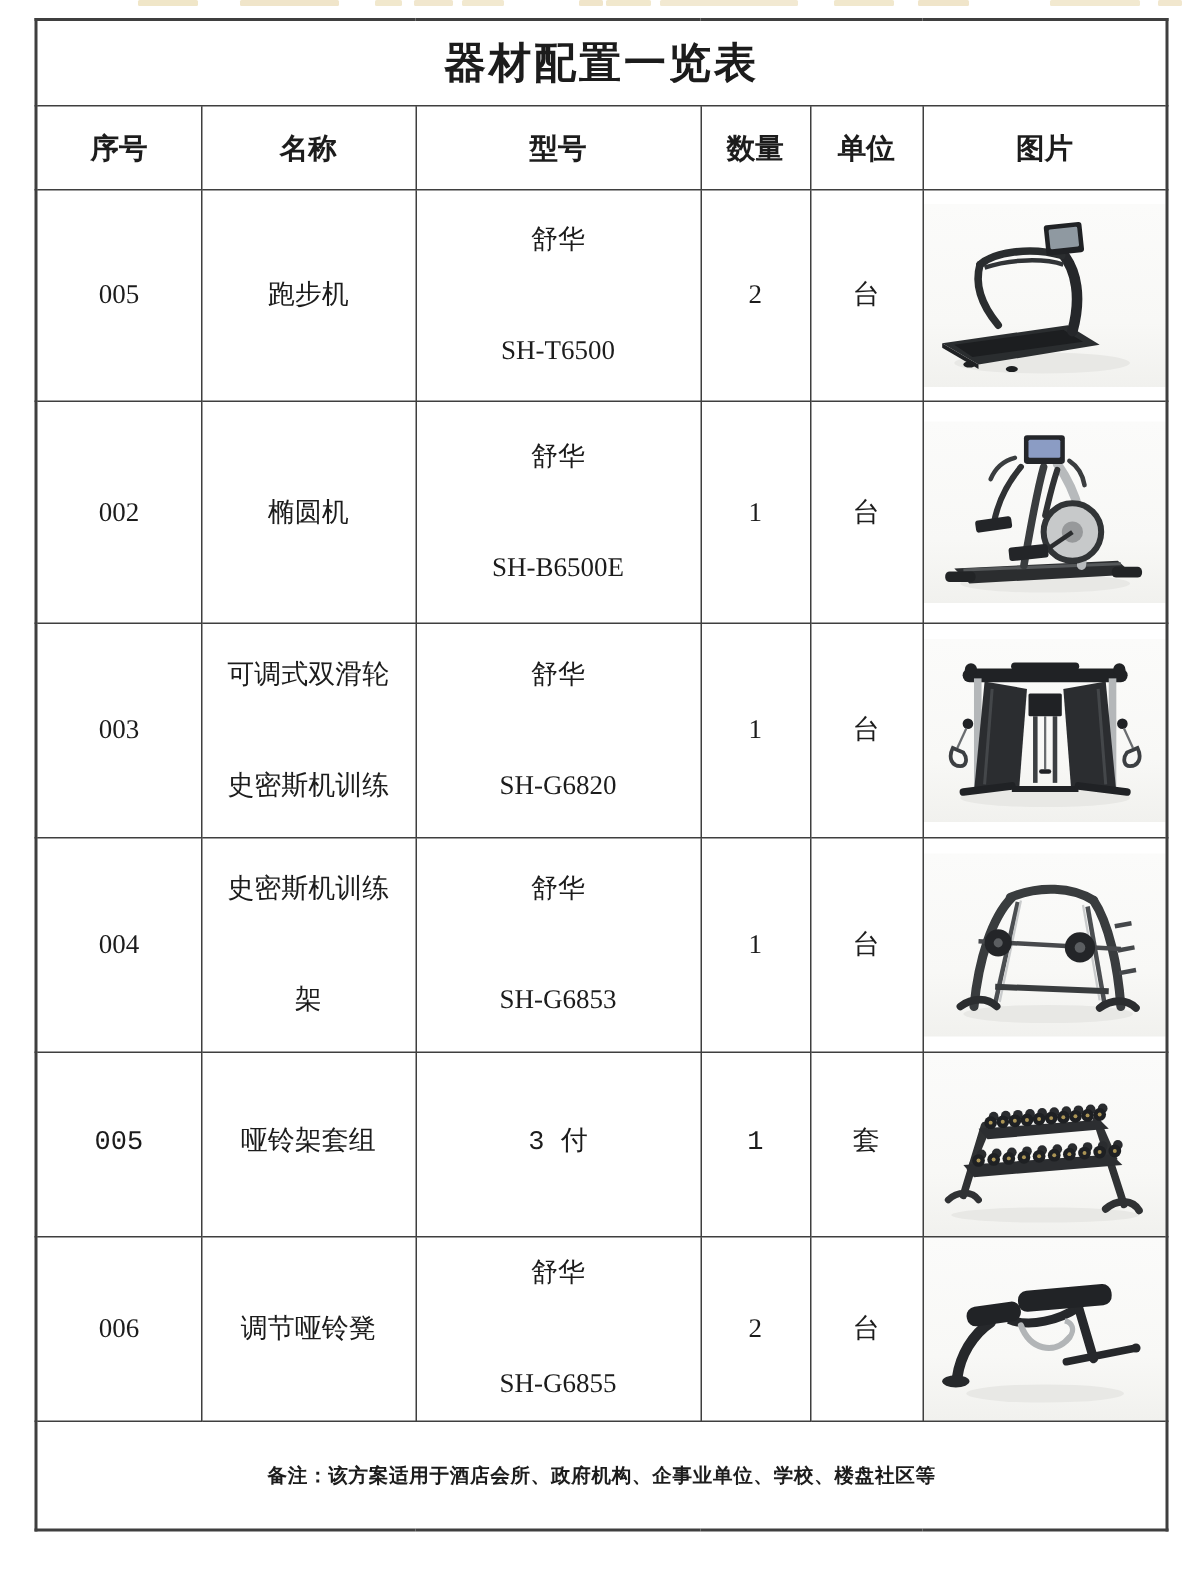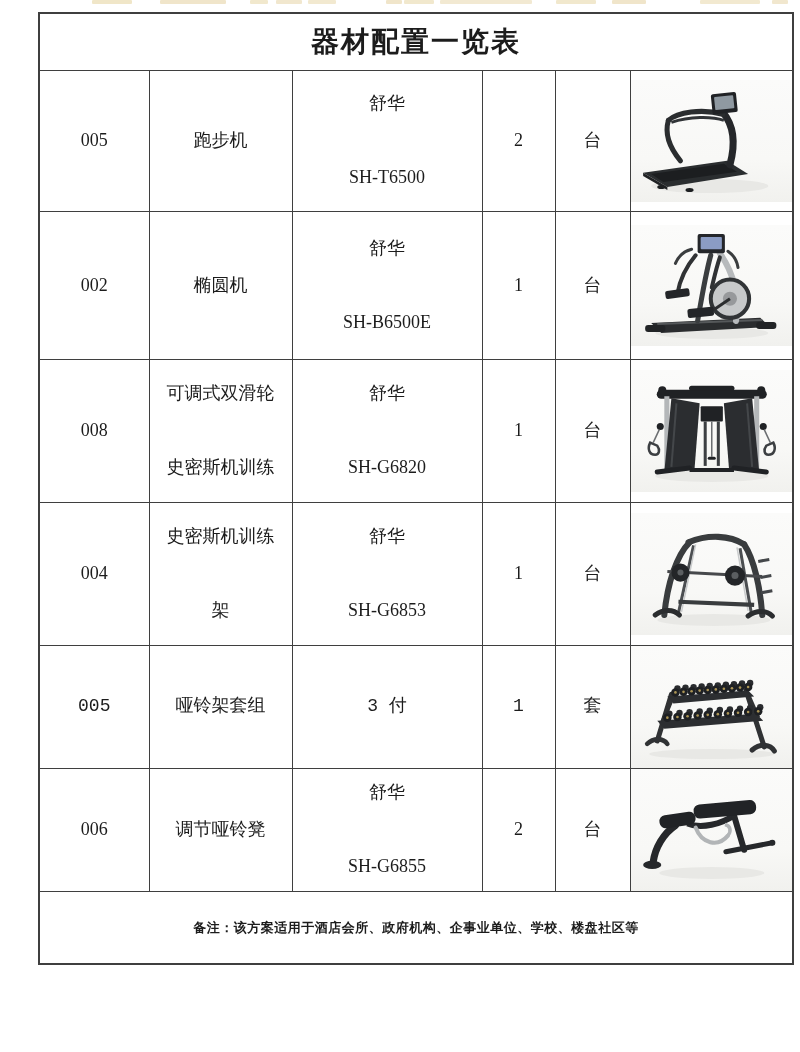--- a/index.html
+++ b/index.html
@@ -7,21 +7,21 @@
     width:800px;height:1052px;overflow:hidden;background:#ffffff;
     font-family:"Liberation Serif","DejaVu Serif",serif;color:#1c1c1c;
   }
   .page{position:relative;width:800px;height:1052px;background:#fff;}
 
   
   .topstrip{position:absolute;top:0;left:0;width:800px;height:6px;}
   .topstrip span{position:absolute;top:0;height:4px;border-radius:1px;}
 
   table.equip{
-    position:absolute;left:38px;top:12px;width:754px;
+    position:absolute;left:23px;top:12px;width:754px;
     border-collapse:collapse;table-layout:fixed;
     border:2px solid #3f3f3f;background:#fff;
   }
   .equip th,.equip td{
     border:1px solid #3f3f3f;text-align:center;vertical-align:middle;padding:0;
   }
   tr.title-row th{height:56px;font-size:28px;font-weight:bold;letter-spacing:2px;}
   tr.header-row th{height:55px;font-size:19px;font-weight:bold;}
   tbody tr:nth-child(1){height:141px;}
   tbody tr:nth-child(2){height:148px;}
@@ -65,20 +65,28 @@
         <col style="width:143px">
         <col style="width:190px">
       <col style="width:73px">
         <col style="width:75px">
         <col style="width:163px">
     </colgroup>
     <thead>
       <tr class="title-row">
         <th colspan="6">器材配置一览表</th>
       </tr>
+      <tr class="header-row" id="header-row">
+          <th>序号</th>
+          <th>名称</th>
+          <th>型号</th>
+          <th>数量</th>
+          <th>单位</th>
+          <th>图片</th>
+        </tr>
     </thead>
     <tbody id="table-body">
         <tr>
           <td>
             <div class="cellblock">
               <div>005</div>
             </div>
           </td>
           <td>
             <div class="cellblock">
@@ -170,21 +178,21 @@
     <rect x="56" y="82" width="26" height="9" rx="2" fill="#232528" transform="rotate(-6 69 86)"></rect>
     <rect x="66" y="9" width="27" height="19" rx="2" fill="#24262a"></rect>
     <rect x="69" y="12" width="21" height="12" rx="1" fill="#8b9cc4"></rect>
   </svg>
 </div>
           </td>
         </tr>
         <tr>
           <td>
             <div class="cellblock">
-              <div>008</div>
+              <div>003</div>
             </div>
           </td>
           <td>
             <div class="cellblock">
               <div>可调式双滑轮</div>
               <div>史密斯机训练</div>
             </div>
           </td>
           <td>
             <div class="cellblock">

